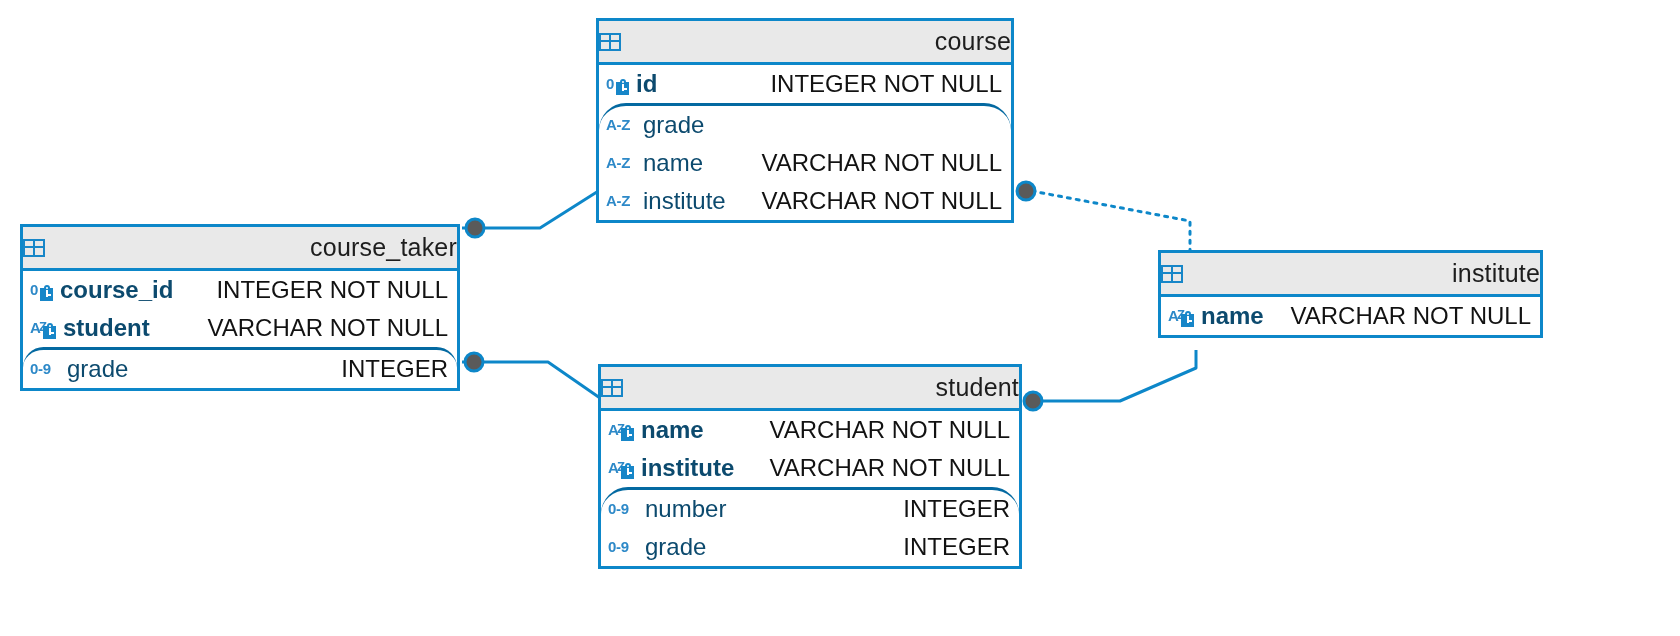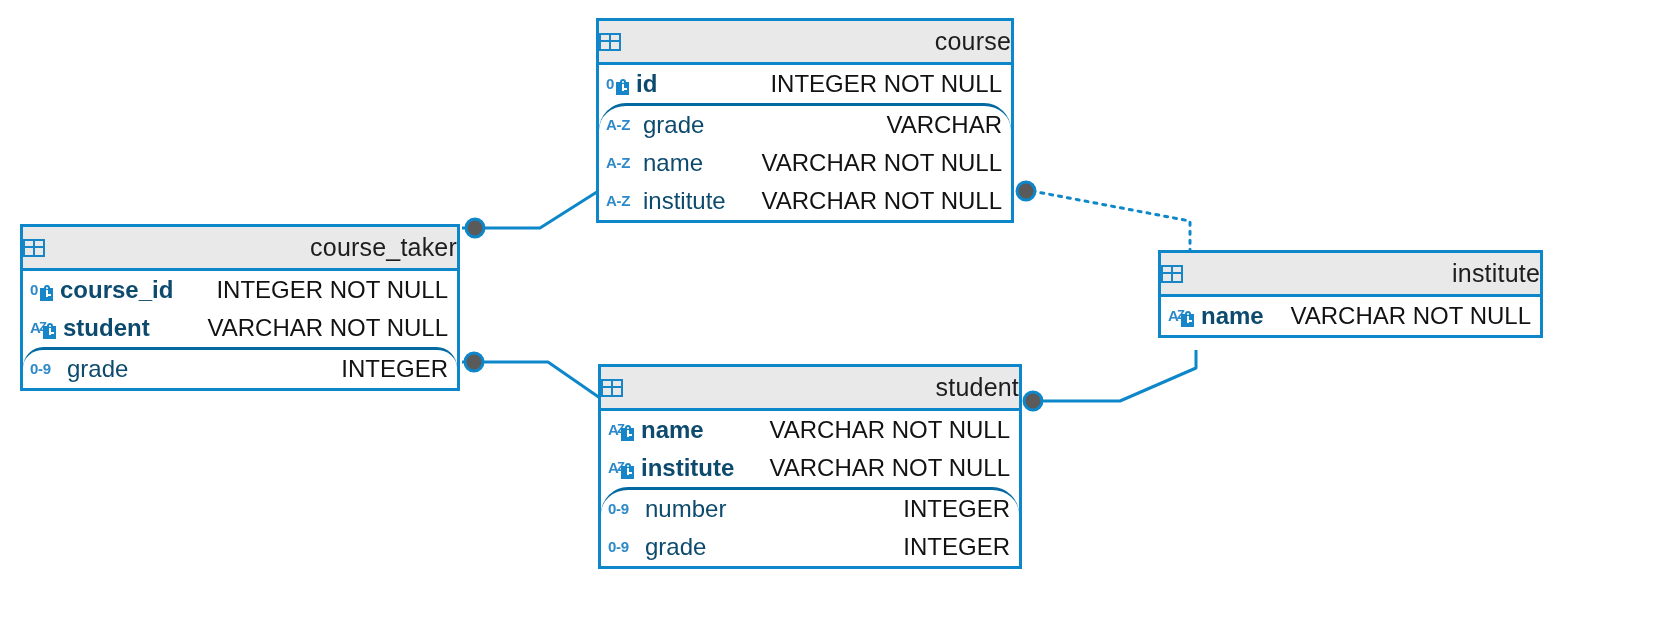--- a/index.html
+++ b/index.html
@@ -134,21 +134,20 @@
             </span>
             <span class="col-type">INTEGER NOT NULL</span>
           </div>
         </div>
         <div class="col-group">
           <div class="col-row ">
             <span class="col-left">
               <span class="attr-icon az"><span class="lbl">A-Z</span></span>
               <span class="col-name">grade</span>
             </span>
-            <span class="col-type">VARCHAR</span>
           </div>
           <div class="col-row ">
             <span class="col-left">
               <span class="attr-icon az"><span class="lbl">A-Z</span></span>
               <span class="col-name">name</span>
             </span>
             <span class="col-type">VARCHAR NOT NULL</span>
           </div>
           <div class="col-row ">
             <span class="col-left">

